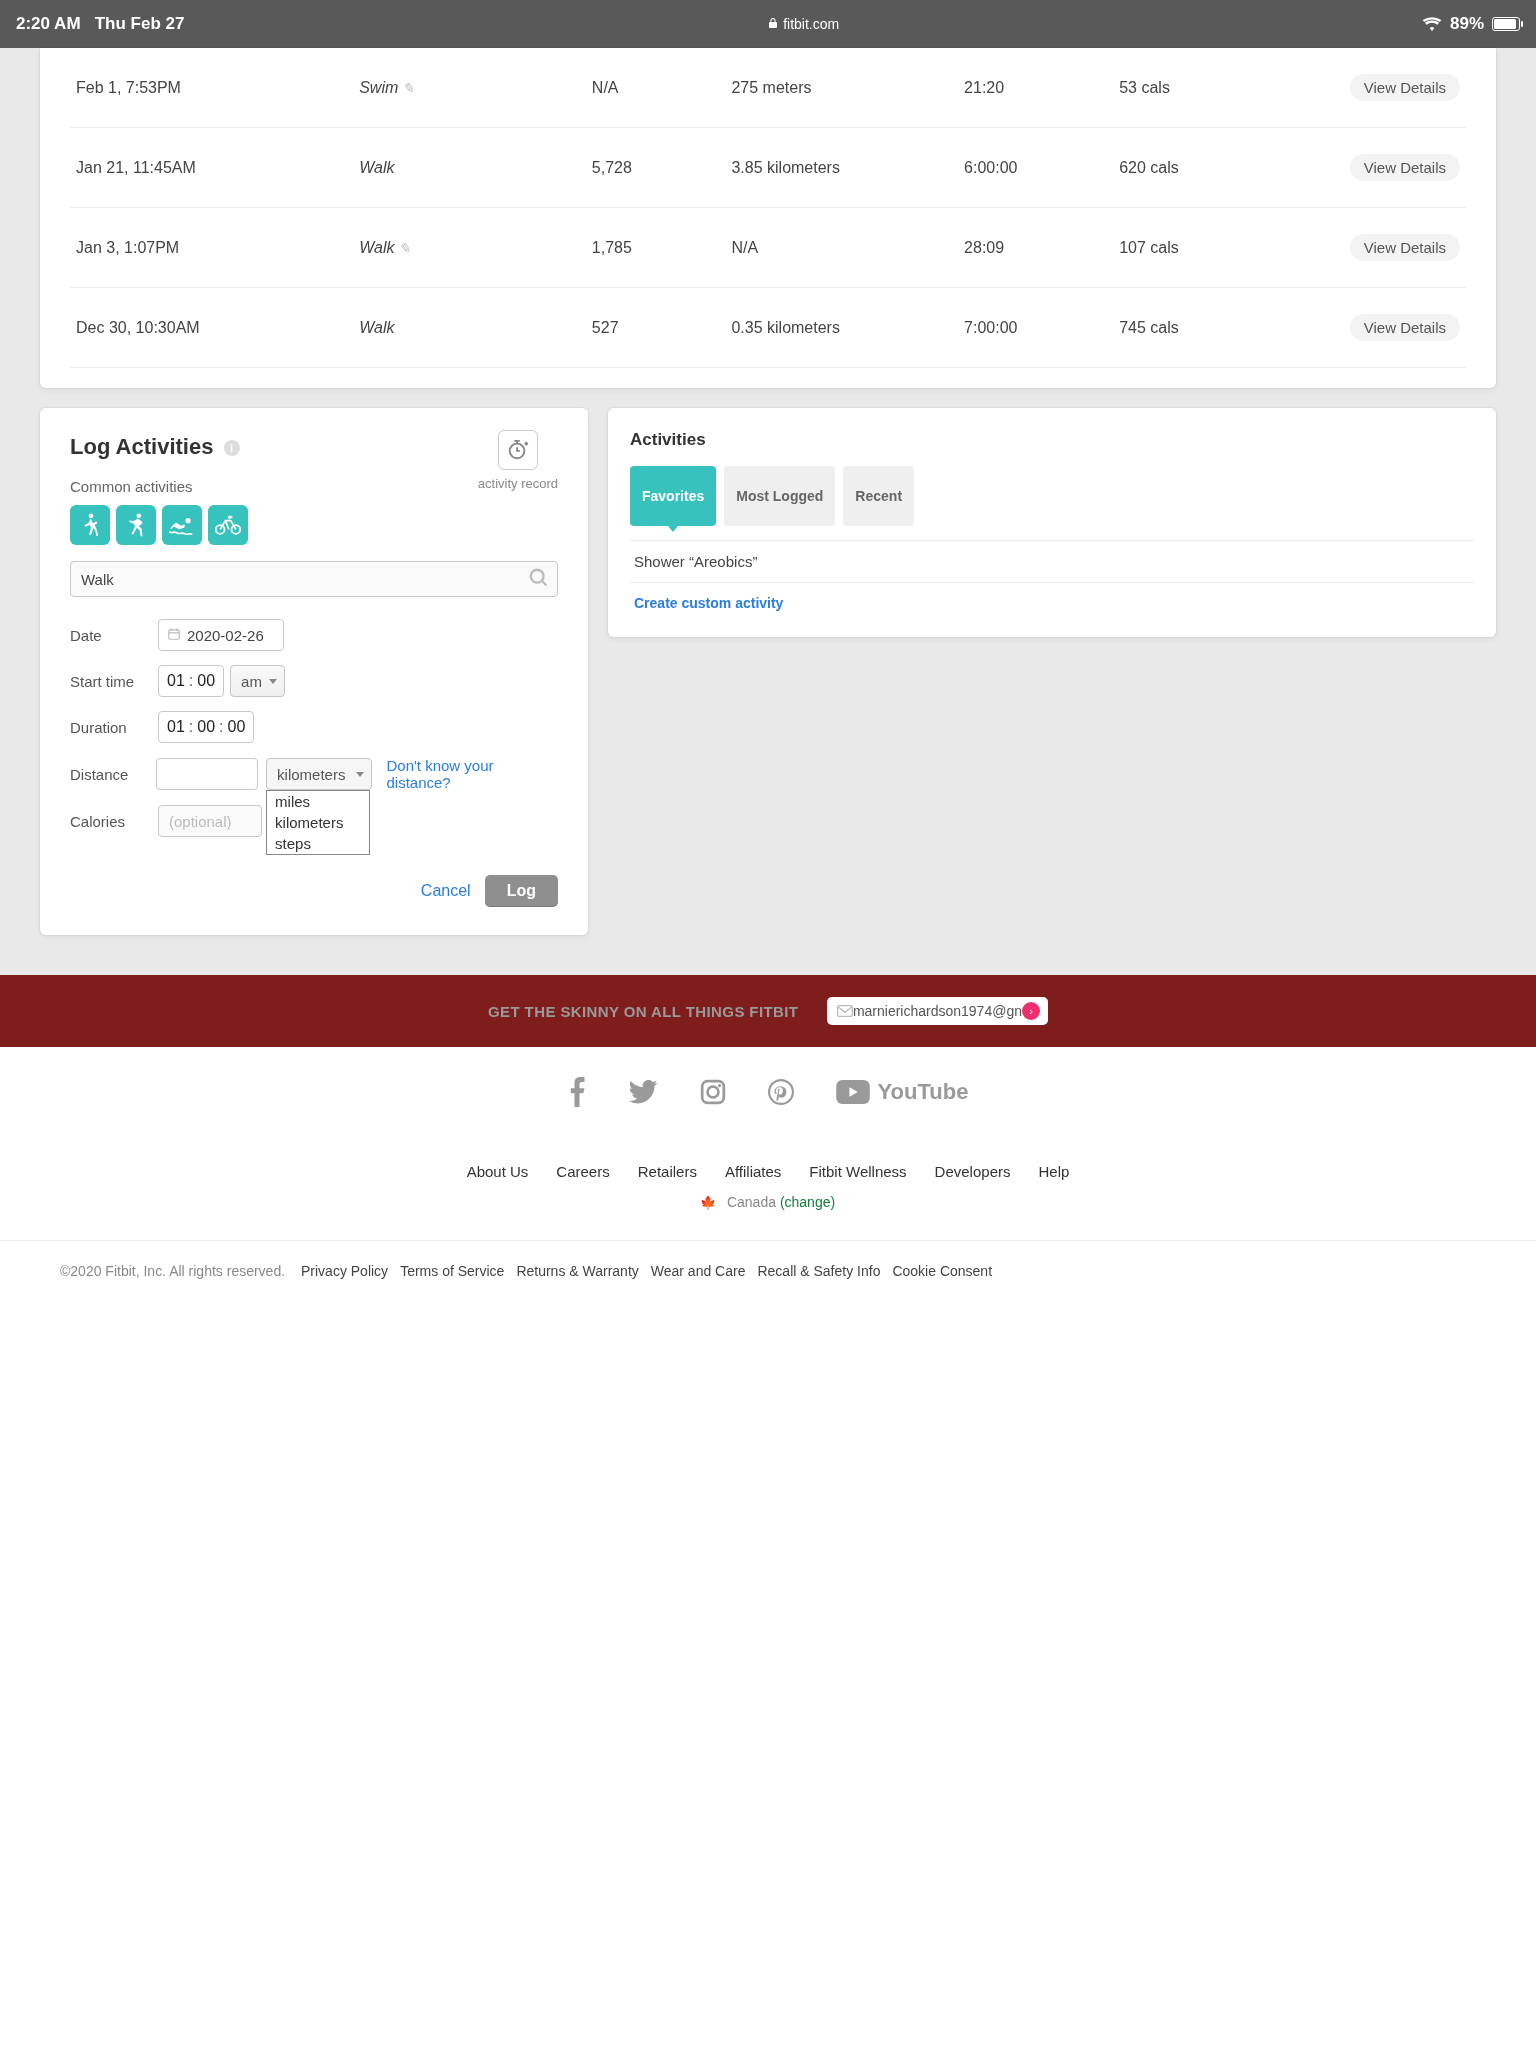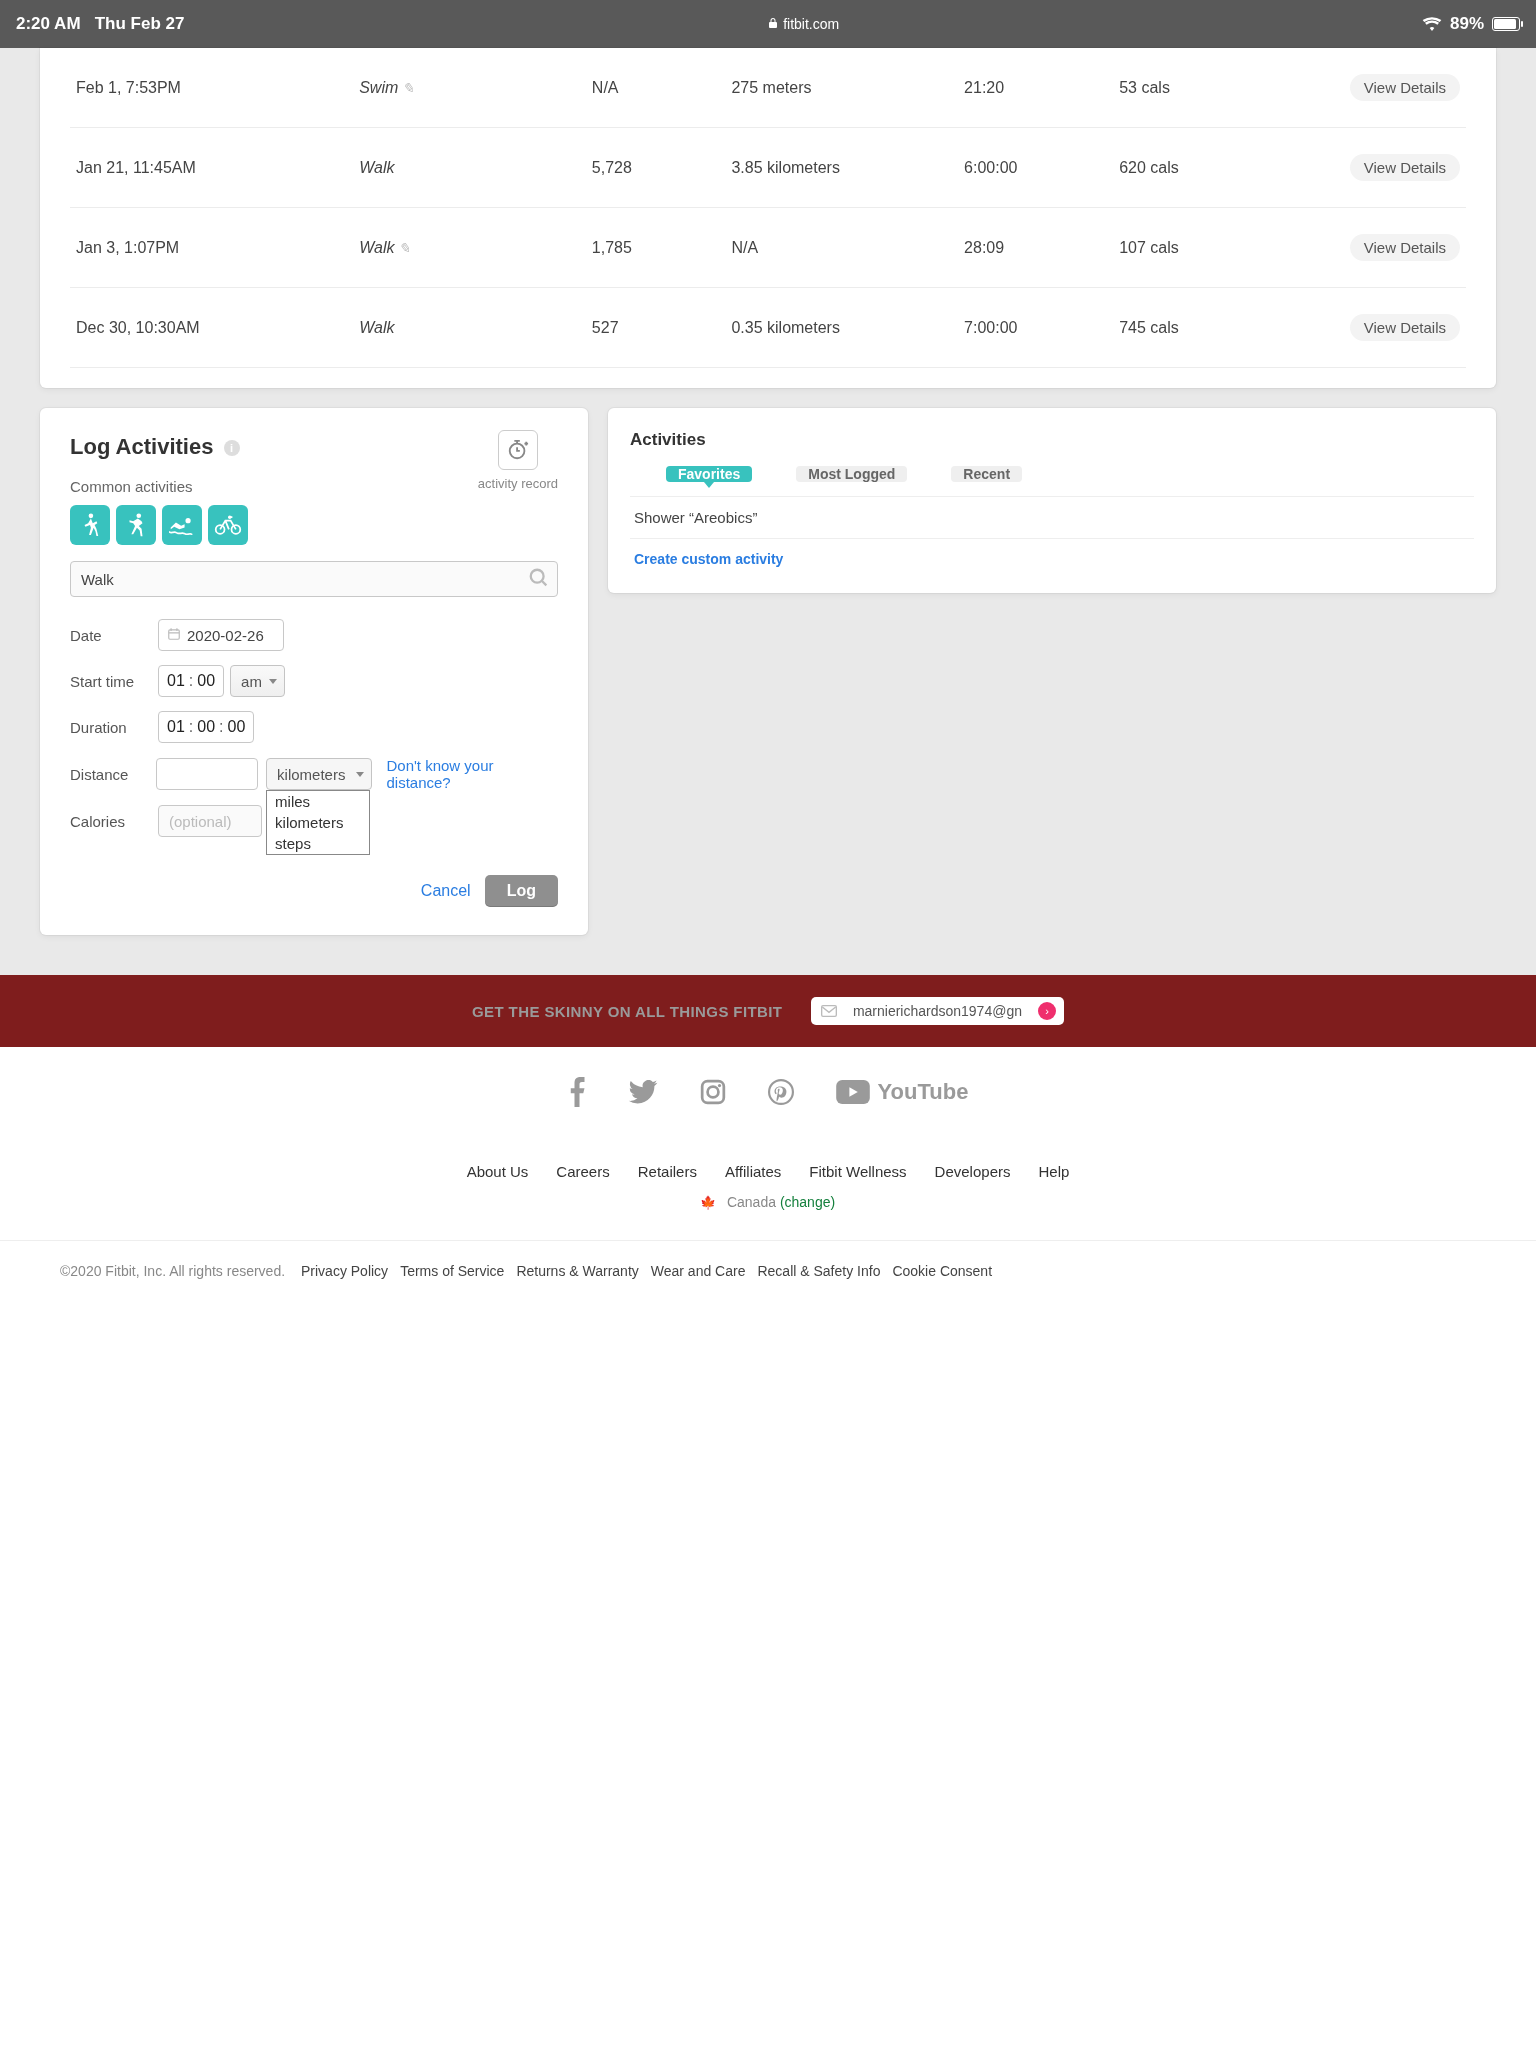--- a/index.html
+++ b/index.html
@@ -55,29 +55,29 @@
   .unit-sel{position:relative;height:32px;border:1px solid #c4c4c4;border-radius:4px;background:#f6f6f6;padding:0 26px 0 10px;font-size:15px;color:#555;display:flex;align-items:center;margin-left:8px;}
   .dropdown{position:absolute;top:31px;left:-1px;width:100%;background:#fff;border:1px solid #888;z-index:10;}
   .dropdown .opt{padding:2px 8px;font-size:15px;color:#333;cursor:pointer;}
   .link{color:#2a7de1;font-size:15px;margin-left:14px;cursor:pointer;}
   .opt-placeholder::placeholder{color:#bbb;}
   .btn-row{display:flex;justify-content:flex-end;align-items:center;gap:14px;margin-top:38px;}
   .cancel{color:#2a7de1;font-size:16px;cursor:pointer;}
   .log-btn{background:#8f8f8f;color:#fff;border:none;border-radius:5px;padding:7px 22px;font-size:16px;font-weight:600;cursor:pointer;box-shadow:inset 0 -1px 0 rgba(0,0,0,0.15);}
   .side-card h3{margin:0 0 16px 0;font-size:17px;font-weight:700;color:#333;}
   .tabs{display:flex;gap:8px;margin-bottom:14px;}
-  .tab{background:#efefef;color:#666;font-size:14px;font-weight:600;padding:0 12px;border-radius:4px;cursor:pointer;position:relative;margin-left:36px;}
+  .tab{background:#efefef;color:#666;font-size:14px;font-weight:600;padding:22px 12px;border-radius:4px;cursor:pointer;position:relative;}
   .tab.active{background:#38c2be;color:#fff;}
   .tab.active::after{content:"";position:absolute;bottom:-6px;left:50%;margin-left:-5px;width:0;height:0;border-left:5px solid transparent;border-right:5px solid transparent;border-top:6px solid #38c2be;}
   .fav-list{border-top:1px solid #eee;}
   .fav-item{padding:12px 4px;border-bottom:1px solid #eee;font-size:15px;color:#444;}
   .create-link{display:block;padding:12px 4px 16px 4px;color:#2a7de1;font-size:14px;font-weight:600;cursor:pointer;}
   .newsletter{background:#7f1d1d;padding:22px 8px;text-align:center;}
   .newsletter .txt{display:inline-block;color:#9a9a9a;font-weight:700;letter-spacing:0.4px;font-size:15px;margin-right:24px;vertical-align:middle;}
-  .email-pill{display:inline-flex;align-items:center;background:#fff;border-radius:5px;padding:5px 8px 5px 10px;gap:16px;vertical-align:middle;}
+  .email-pill{display:inline-flex;align-items:center;background:#fff;border-radius:5px;padding:5px 8px 5px 10px;gap:0;vertical-align:middle;}
   .email-pill .env{color:#bbb;}
   .email-pill .eml{font-size:14px;color:#555;}
   .email-pill .go{width:18px;height:18px;border-radius:50%;background:#ef2e6d;color:#fff;font-size:11px;display:flex;align-items:center;justify-content:center;}
   .footer{background:#fff;padding:30px 0 20px 0;text-align:center;}
   .socials{display:flex;justify-content:center;gap:42px;color:#9a9a9a;margin-bottom:24px;align-items:center;}
   .socials svg{fill:#9a9a9a;}
   .yt{display:flex;align-items:center;gap:8px;font-weight:700;font-size:22px;color:#9a9a9a;}
   .foot-links{display:flex;justify-content:center;gap:28px;font-size:15px;color:#333;margin-bottom:14px;}
   .foot-links a{color:#333;text-decoration:none;cursor:pointer;margin-top:32px;}
   .region{font-size:14px;color:#888;}

